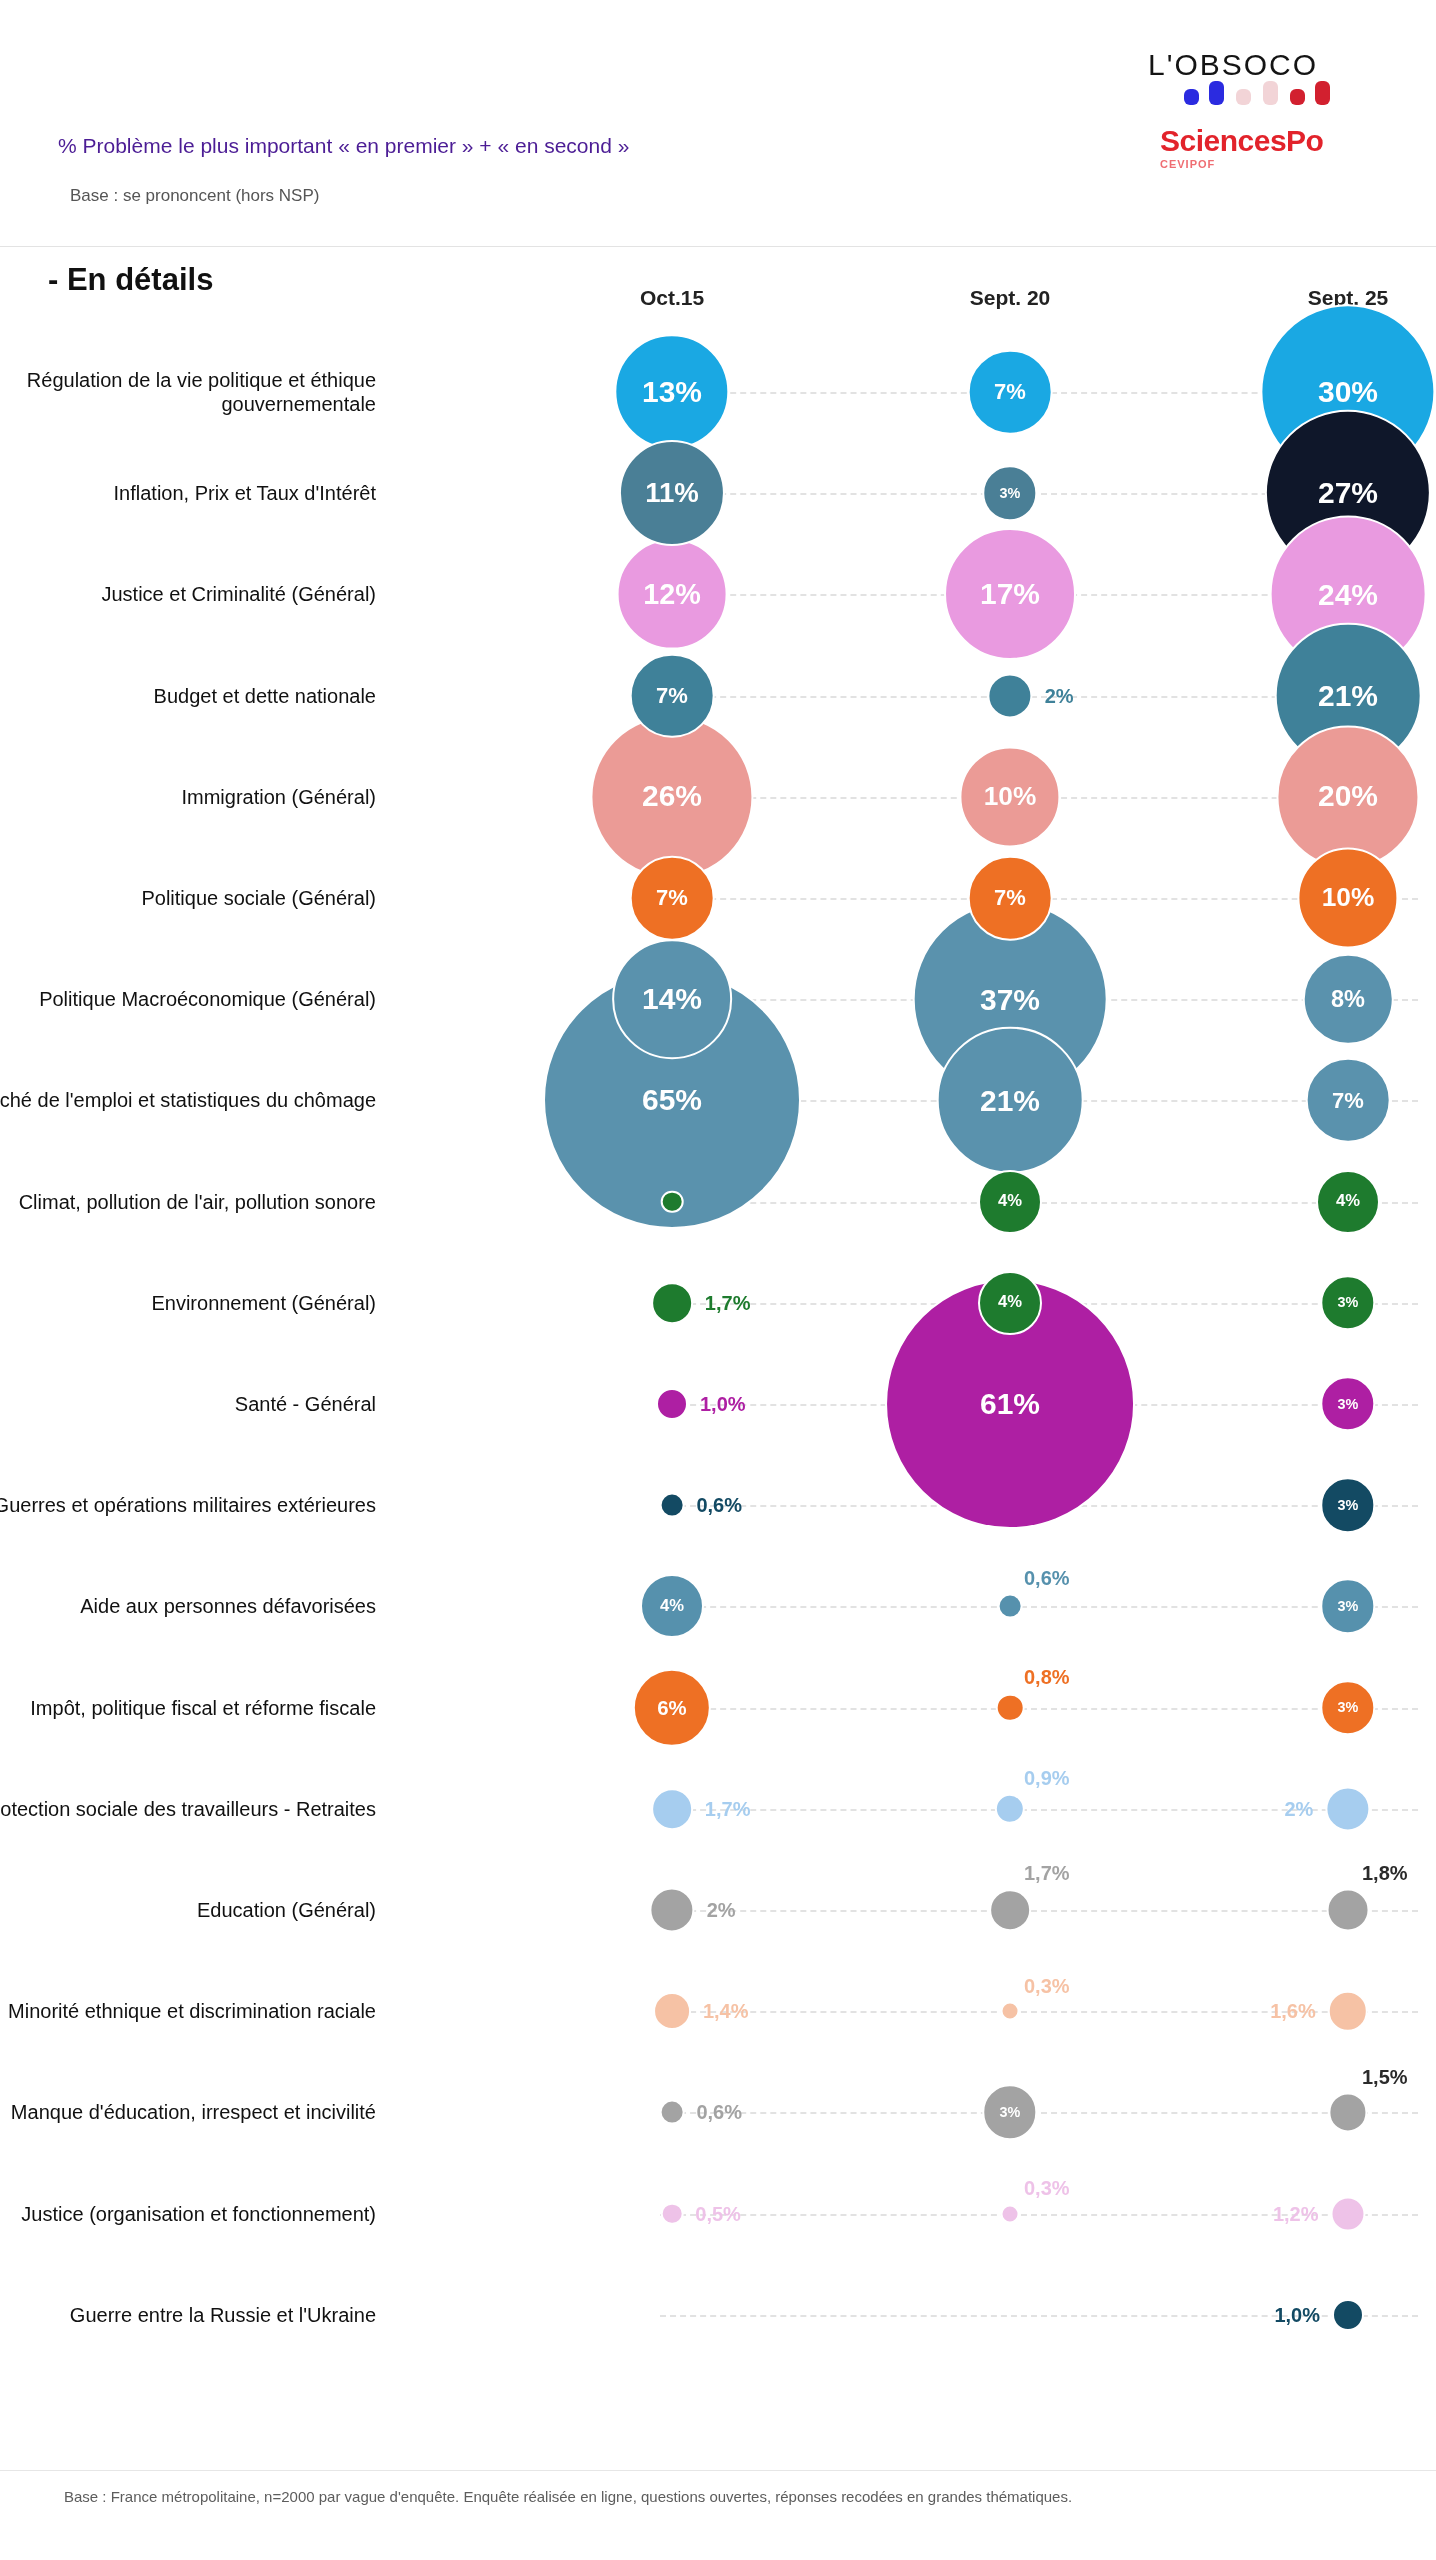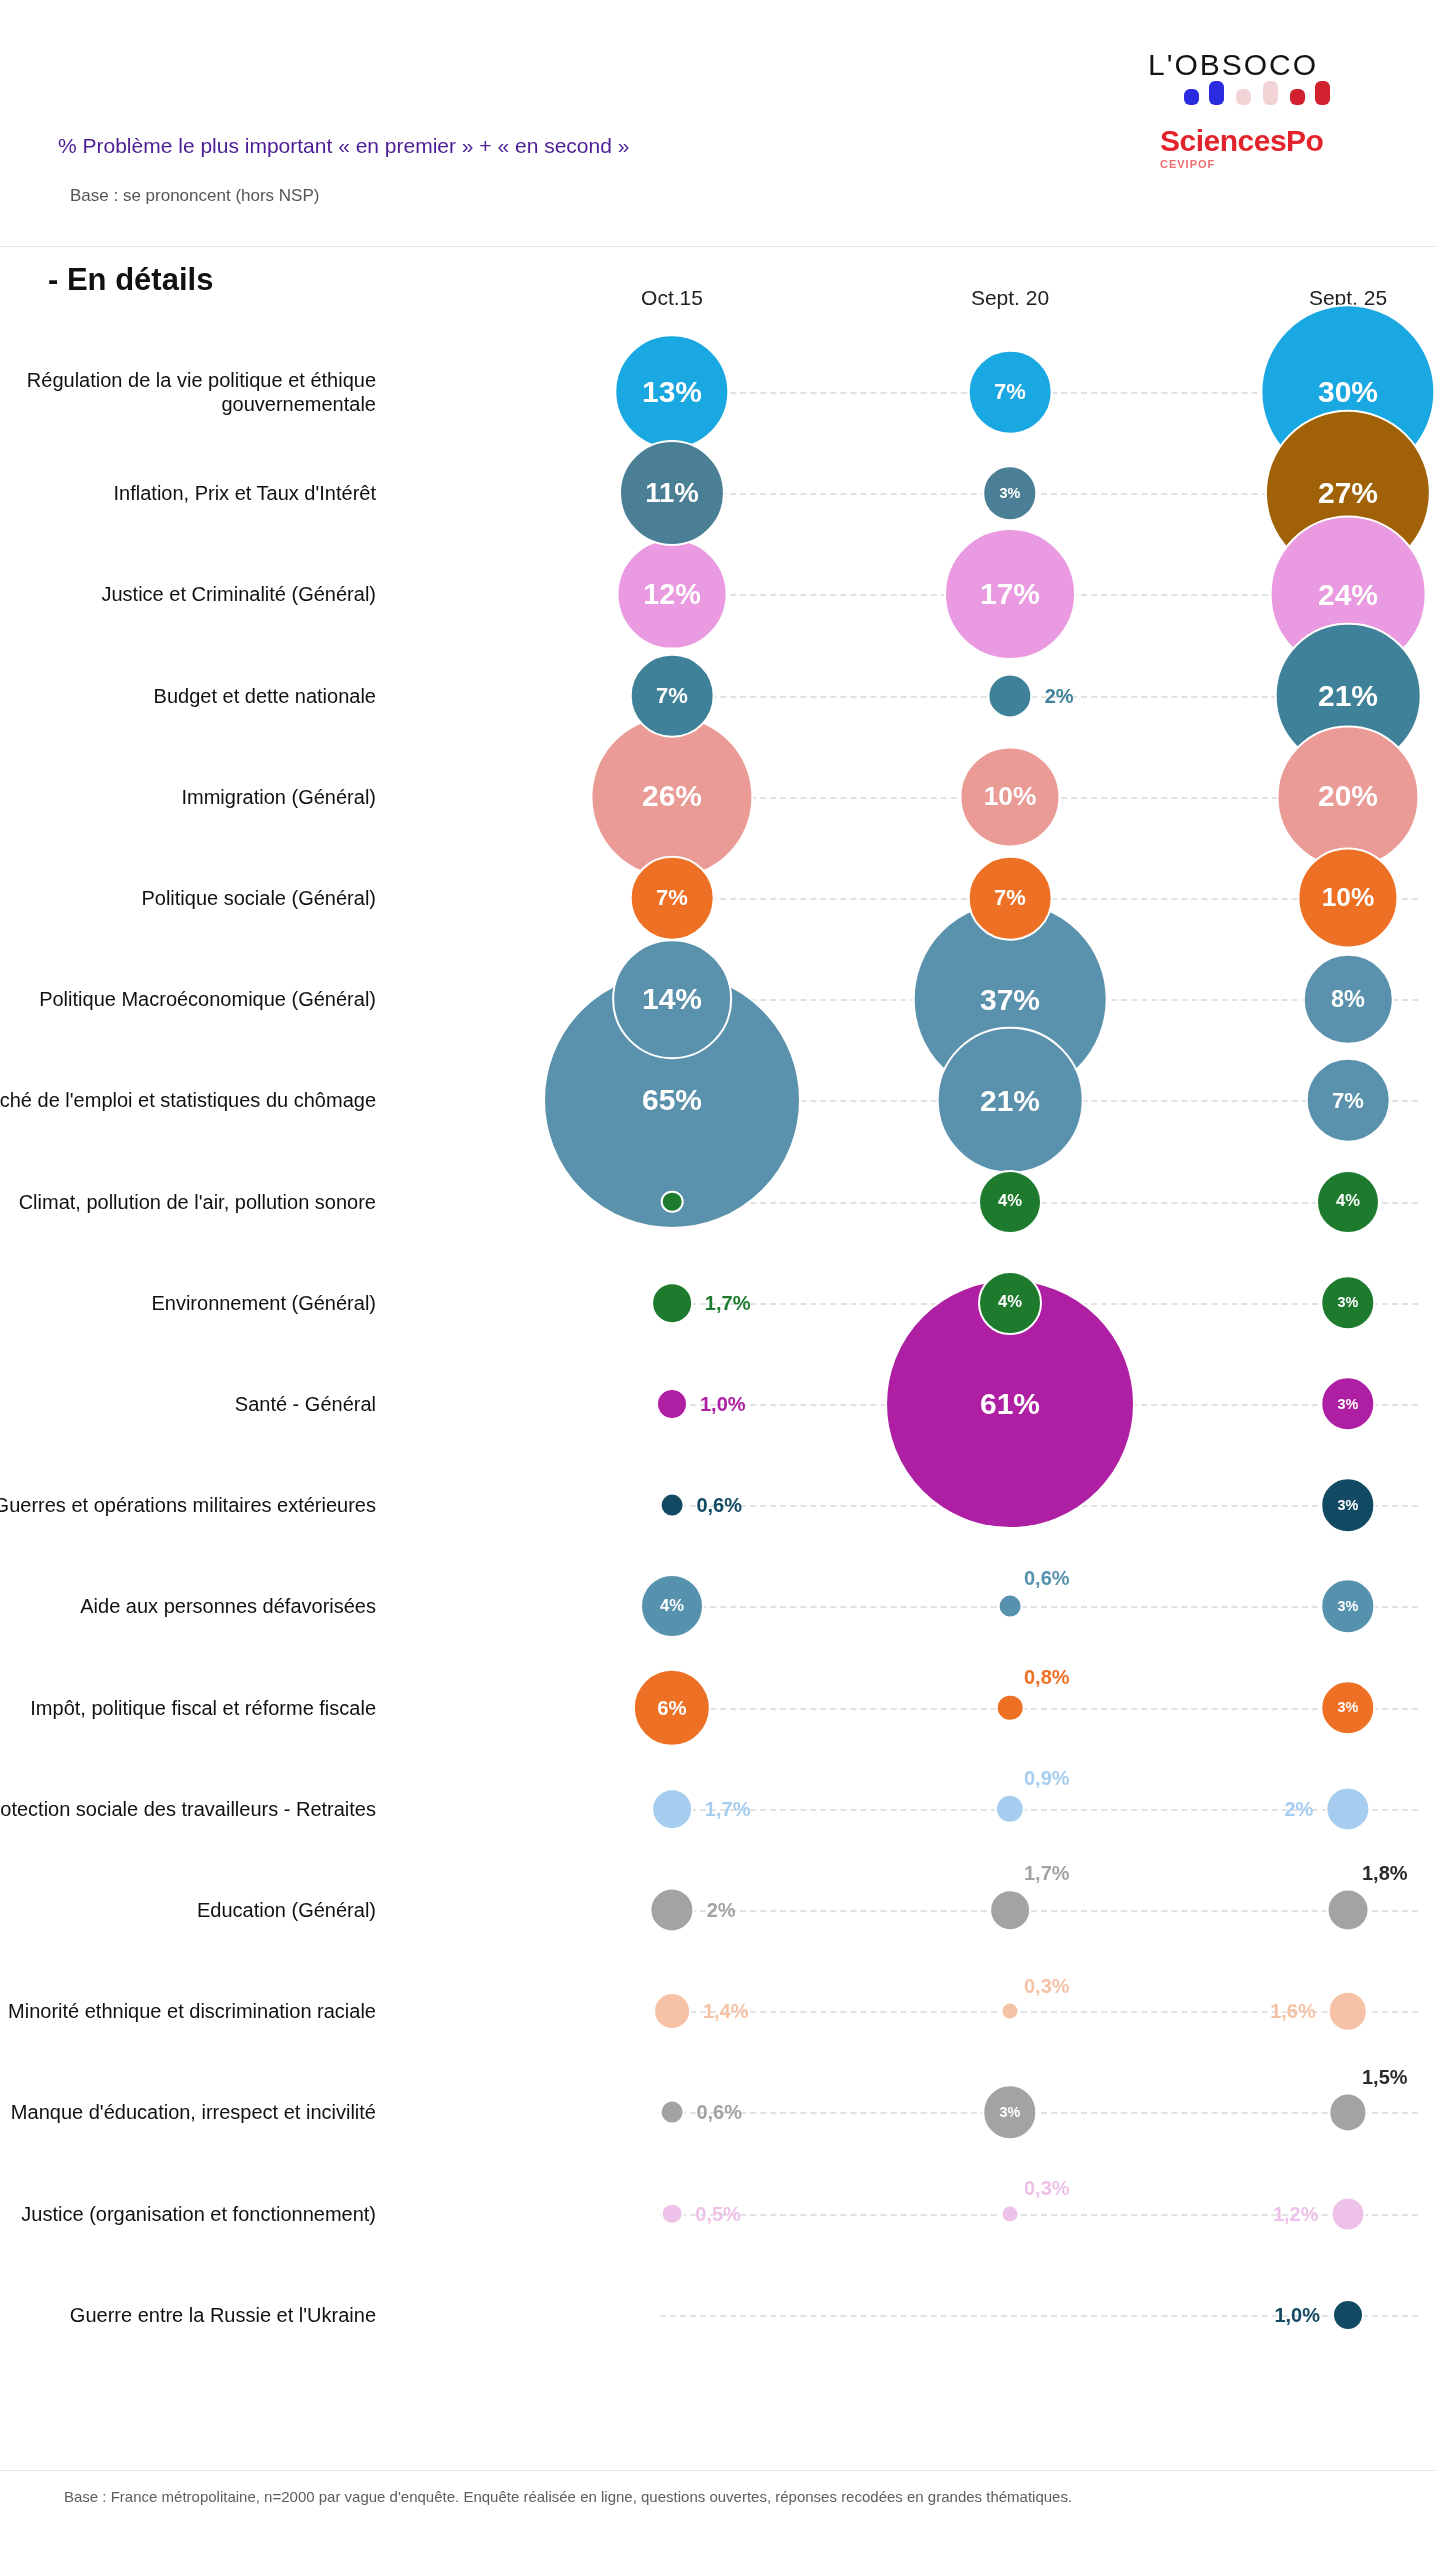--- a/index.html
+++ b/index.html
@@ -37,21 +37,21 @@
   .logo-sciencespo{position:absolute;left:1160px;top:126px;width:190px;height:52px;}
   .sp-name{font-size:30px;font-weight:700;color:#e2232b;letter-spacing:-0.5px;line-height:1;}
   .sp-sub{font-size:11px;font-weight:700;color:#ef6d72;letter-spacing:1px;margin-top:2px;}
 
   
   .endetails{
     position:absolute;left:48px;top:262px;font-size:31px;font-weight:700;color:#111;
     white-space:nowrap;
   }
   .colhead{
-    position:absolute;top:286px;font-size:21px;font-weight:400;color:#222;
+    position:absolute;top:286px;font-size:21px;font-weight:700;color:#222;
     text-align:center;white-space:nowrap;transform:translateX(-50%);
   }
 
   
   #plot{position:absolute;left:0;top:330px;width:1436px;height:2100px;}
   .row{position:absolute;left:0;width:1436px;}
   .rowlabel{
     position:absolute;right:1060px;text-align:right;
     font-size:20px;line-height:1.2;color:#111;font-weight:400;
     white-space:pre-line;transform:translateY(-50%);width:620px;
@@ -132,21 +132,21 @@
       </div>
       <div class="row" style="top: 0px; height: 0px;">
         <div class="gridline" style="top: 163.2px;"></div>
         <div class="rowlabel" style="top: 163.2px;">Inflation, Prix et Taux d'Intérêt</div>
         <div class="bubble" style="left: 672px; top: 163.2px; width: 106.132px; height: 106.132px; background: rgb(74, 127, 150); border: 2px solid rgb(255, 255, 255); z-index: 347;">
           <span class="v" style="font-size: 27.5943px;">11%</span>
         </div>
         <div class="bubble" style="left: 1010px; top: 163.2px; width: 55.4256px; height: 55.4256px; background: rgb(74, 127, 150); border: 2px solid rgb(255, 255, 255); z-index: 372;">
           <span class="v" style="font-size: 14.4107px;">3%</span>
         </div>
-        <div class="bubble" style="left: 1348px; top: 163.2px; width: 166.277px; height: 166.277px; background: #a16207; border: 2px solid rgb(255, 255, 255); z-index: 317;">
+        <div class="bubble" style="left: 1348px; top: 163.2px; width: 166.277px; height: 166.277px; background: #0f172a; border: 2px solid rgb(255, 255, 255); z-index: 317;">
           <span class="v" style="font-size: 30px;">27%</span>
         </div>
       </div>
       <div class="row" style="top: 0px; height: 0px;">
         <div class="gridline" style="top: 264.4px;"></div>
         <div class="rowlabel" style="top: 264.4px;">Justice et Criminalité (Général)</div>
         <div class="bubble" style="left: 672px; top: 264.4px; width: 110.851px; height: 110.851px; background: rgb(233, 154, 224); border: 2px solid rgb(255, 255, 255); z-index: 345;">
           <span class="v" style="font-size: 28.8213px;">12%</span>
         </div>
         <div class="bubble" style="left: 1010px; top: 264.4px; width: 131.939px; height: 131.939px; background: rgb(233, 154, 224); border: 2px solid rgb(255, 255, 255); z-index: 334;">

